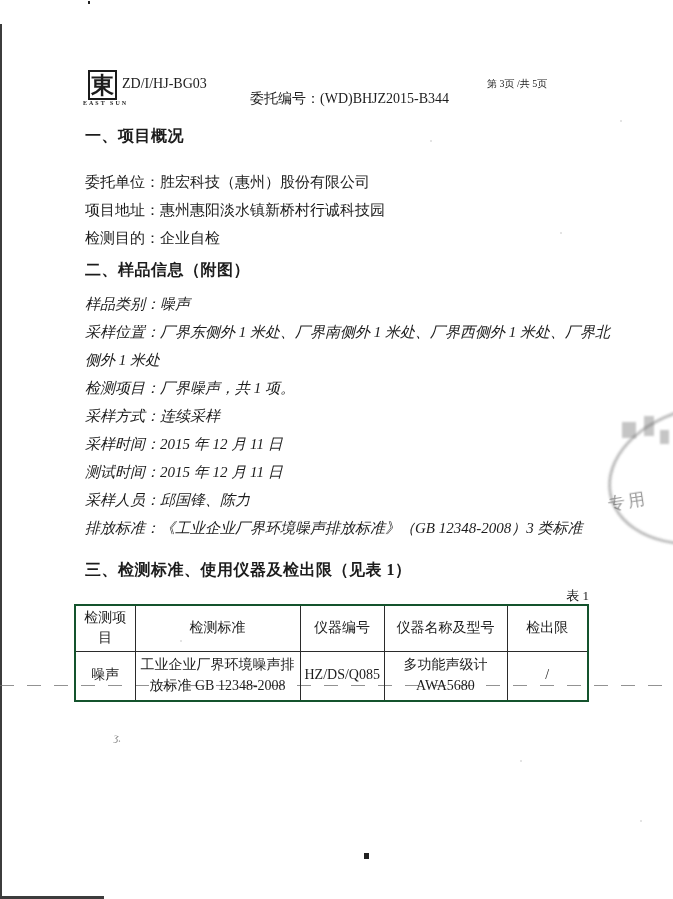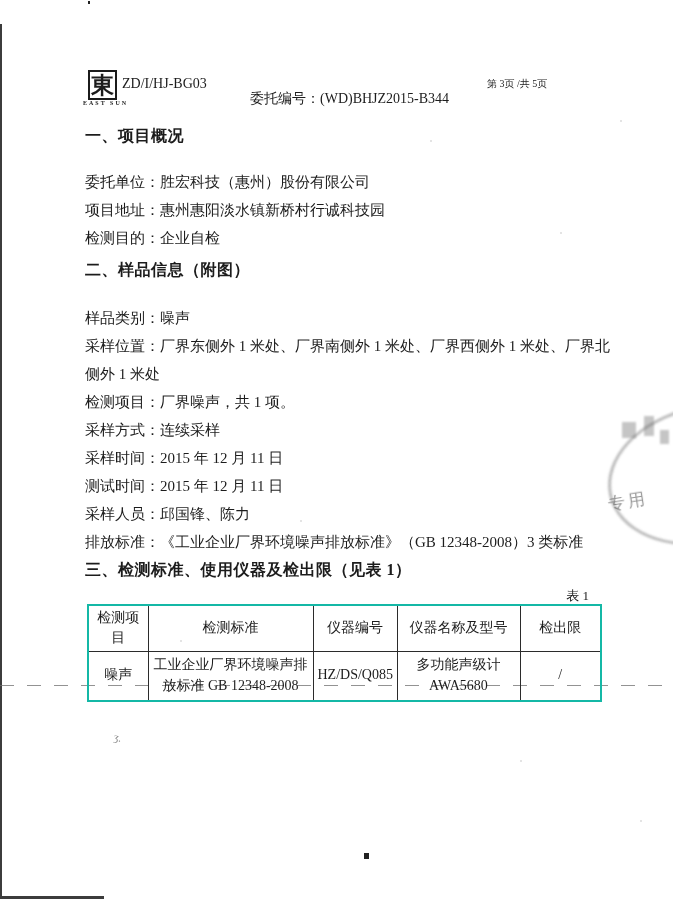--- a/index.html
+++ b/index.html
@@ -21,28 +21,28 @@
     display:flex;align-items:center;justify-content:center;overflow:hidden;
     font-size:23px;font-weight:bold;line-height:1;}
   .logo-caption{position:absolute;left:83px;top:100px;font-size:6px;letter-spacing:2px;font-weight:bold;color:#222;}
   .doc-code{position:absolute;left:122px;top:76px;font-size:14px;}
   .ref-line{position:absolute;left:250px;top:76px;font-size:14px;white-space:nowrap;margin-top:14px;}
   .page-info{position:absolute;left:487px;top:77px;font-size:10px;white-space:nowrap;}
   
   .sec-title{position:absolute;left:85px;font-size:16px;font-weight:bold;letter-spacing:.5px;white-space:nowrap;}
   #s1-title{top:126px;} #s2-title{top:260px;} #s3-title{top:560px;text-align:center;}
   .fields{position:absolute;left:85px;width:525px;font-size:15px;}
-  #s1-fields{top:160px;margin-top:8px;} #s2-fields{top:304px;}
+  #s1-fields{top:160px;margin-top:8px;} #s2-fields{top:290px;font-style:italic;}
   .line{height:28px;line-height:28px;white-space:nowrap;}
   .line.wrap{height:56px;white-space:normal;}
   
   .tbl-caption{position:absolute;left:88px;top:587px;width:513px;text-align:right;
     padding-right:12px;box-sizing:border-box;font-size:13px;}
-  table.inst{position:absolute;left:87px;top:604px;width:513px;border-collapse:collapse;
-    table-layout:fixed;border:2px solid #14b8a6;}
+  table.inst{position:absolute;left:74px;top:604px;width:513px;border-collapse:collapse;
+    table-layout:fixed;border:2px solid #14532d;}
   table.inst td{border:1px solid #2b2b2b;font-size:14px;text-align:center;
     vertical-align:middle;padding:2px 4px;line-height:1.45;}
   tr.hdr td{height:40px;}
   tr.body td{height:44px;}
   td.std{text-align:left;padding-left:8px;padding-right:6px;}
   
   .stamp{position:absolute;left:600px;top:400px;width:73px;height:150px;overflow:hidden;pointer-events:none;}
   .stamp-ellipse{position:absolute;left:7px;top:6px;width:190px;height:132px;border-radius:50%;
     border:3px solid rgba(105,105,105,.45);transform:rotate(-12deg);filter:blur(1px);}
   .stamp-text{position:absolute;left:8px;top:90px;font-size:17px;color:rgba(95,95,95,.65);

